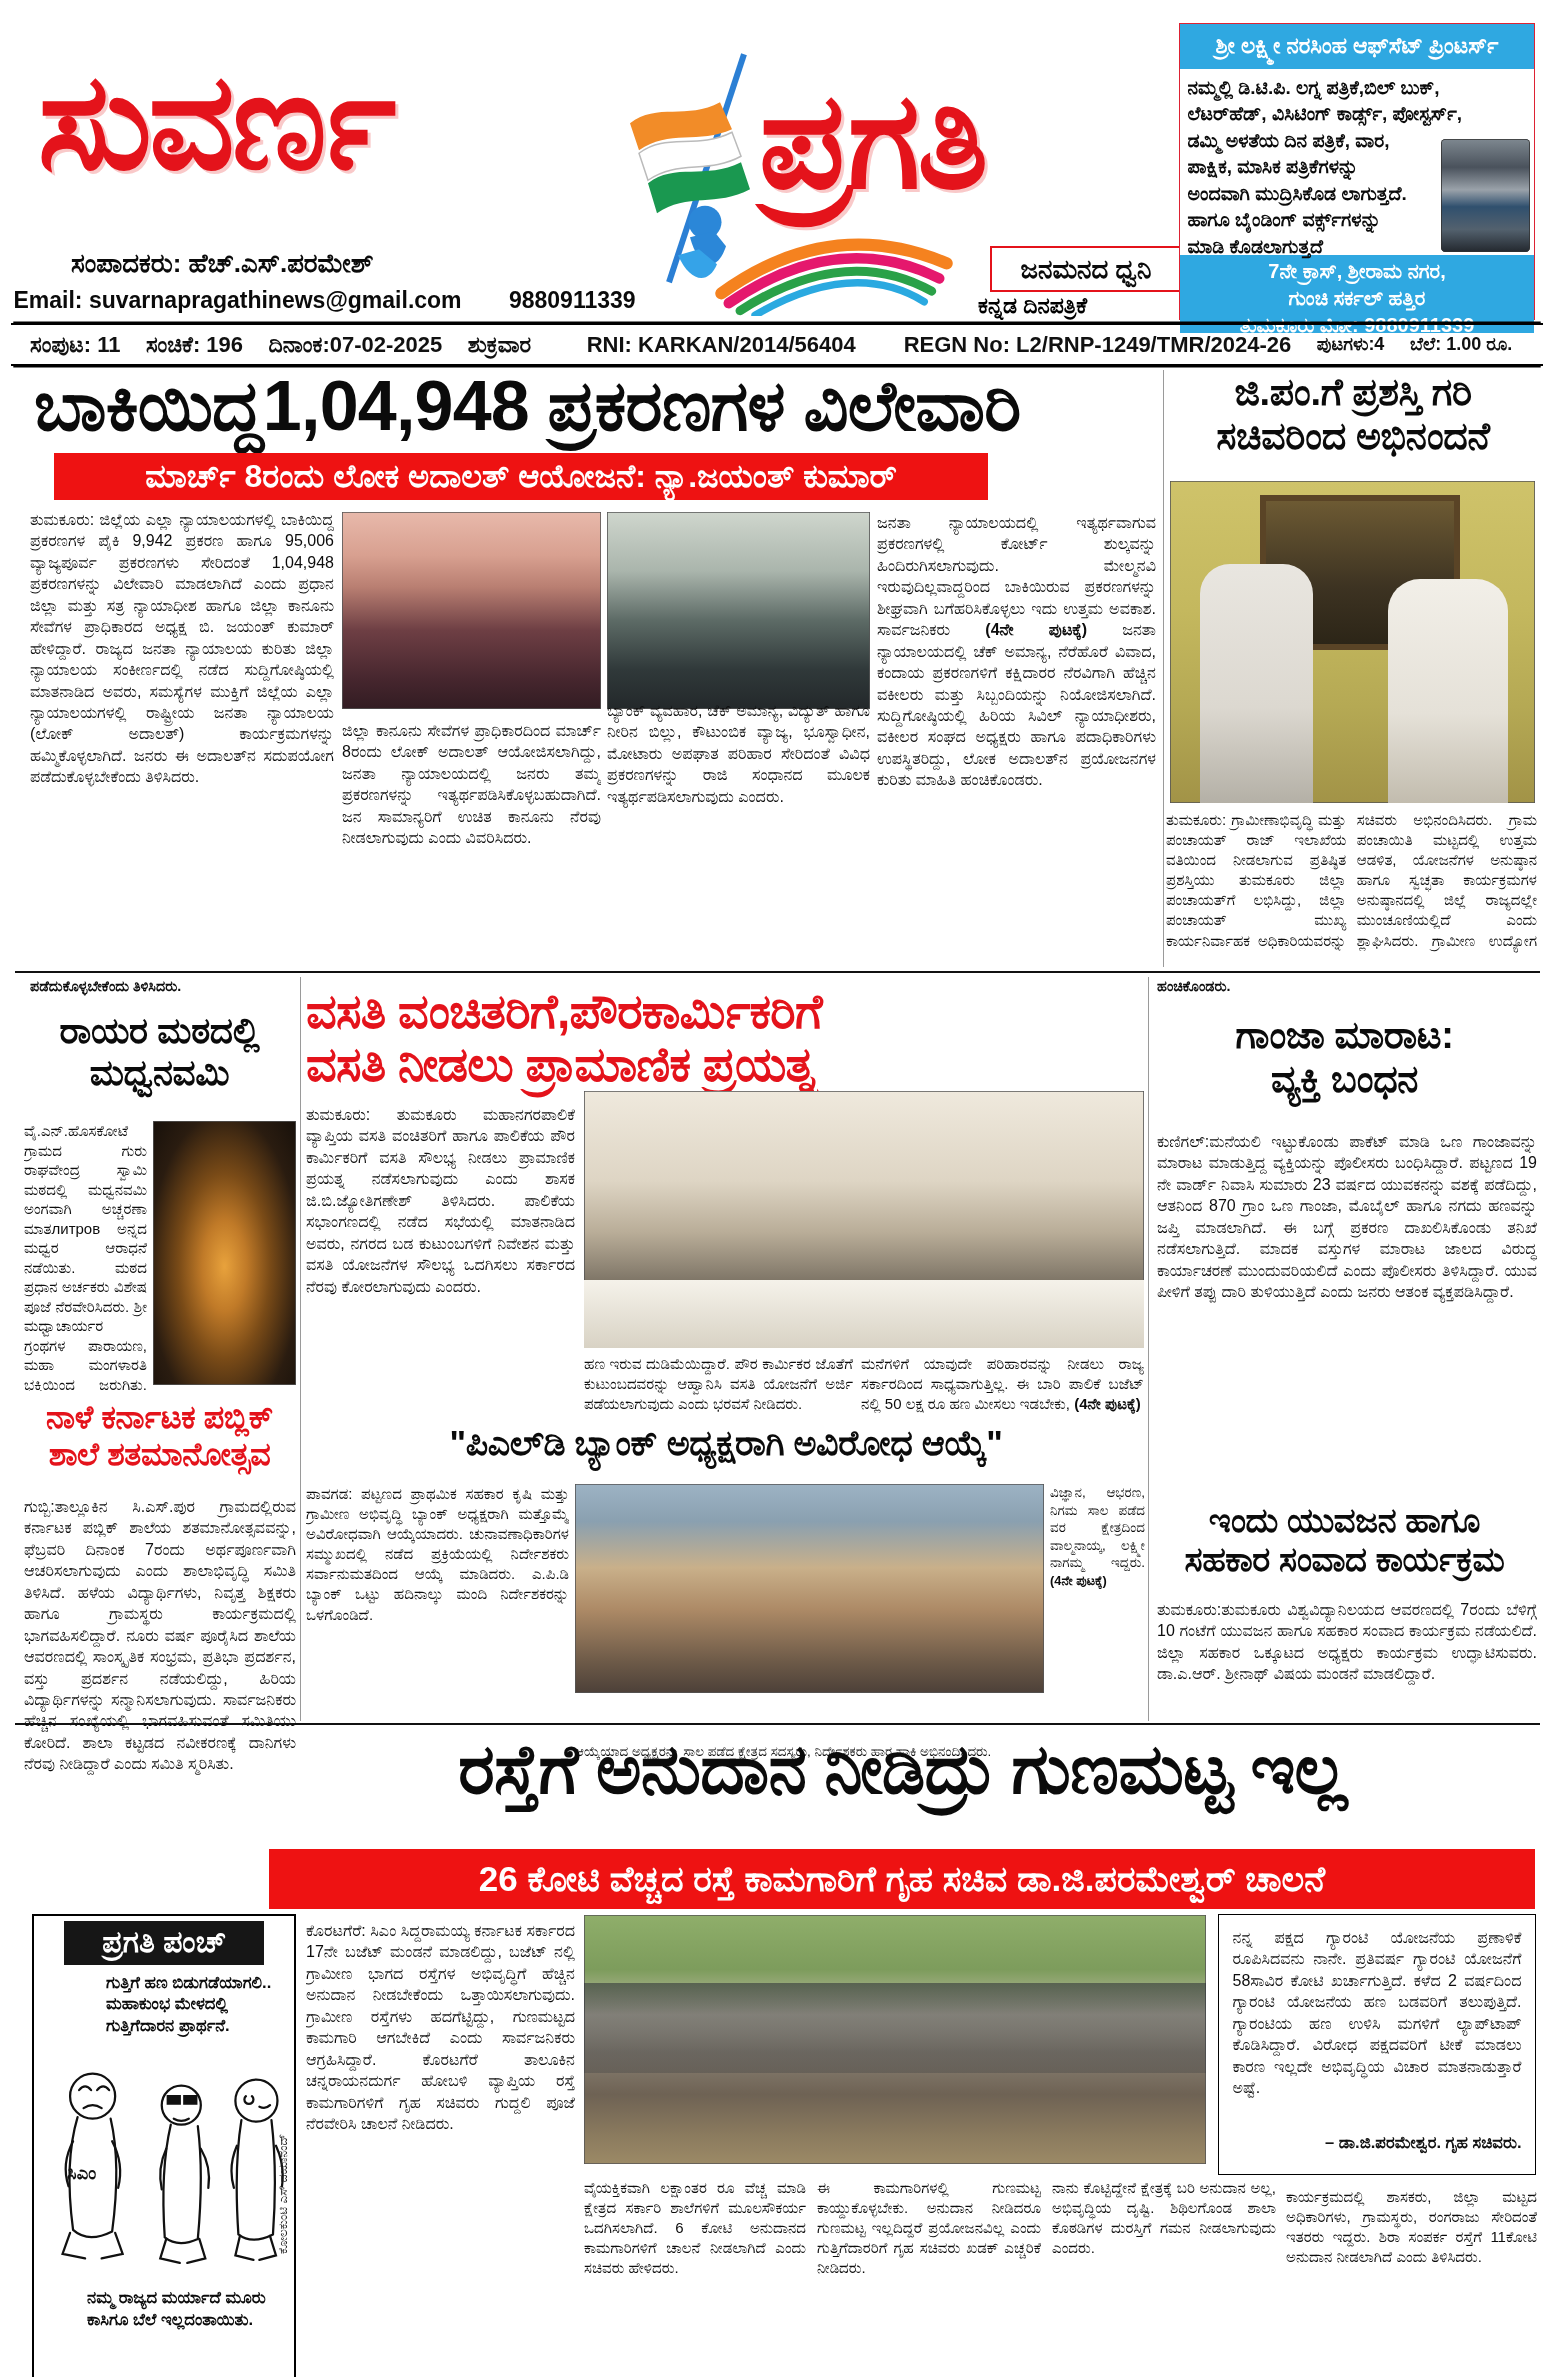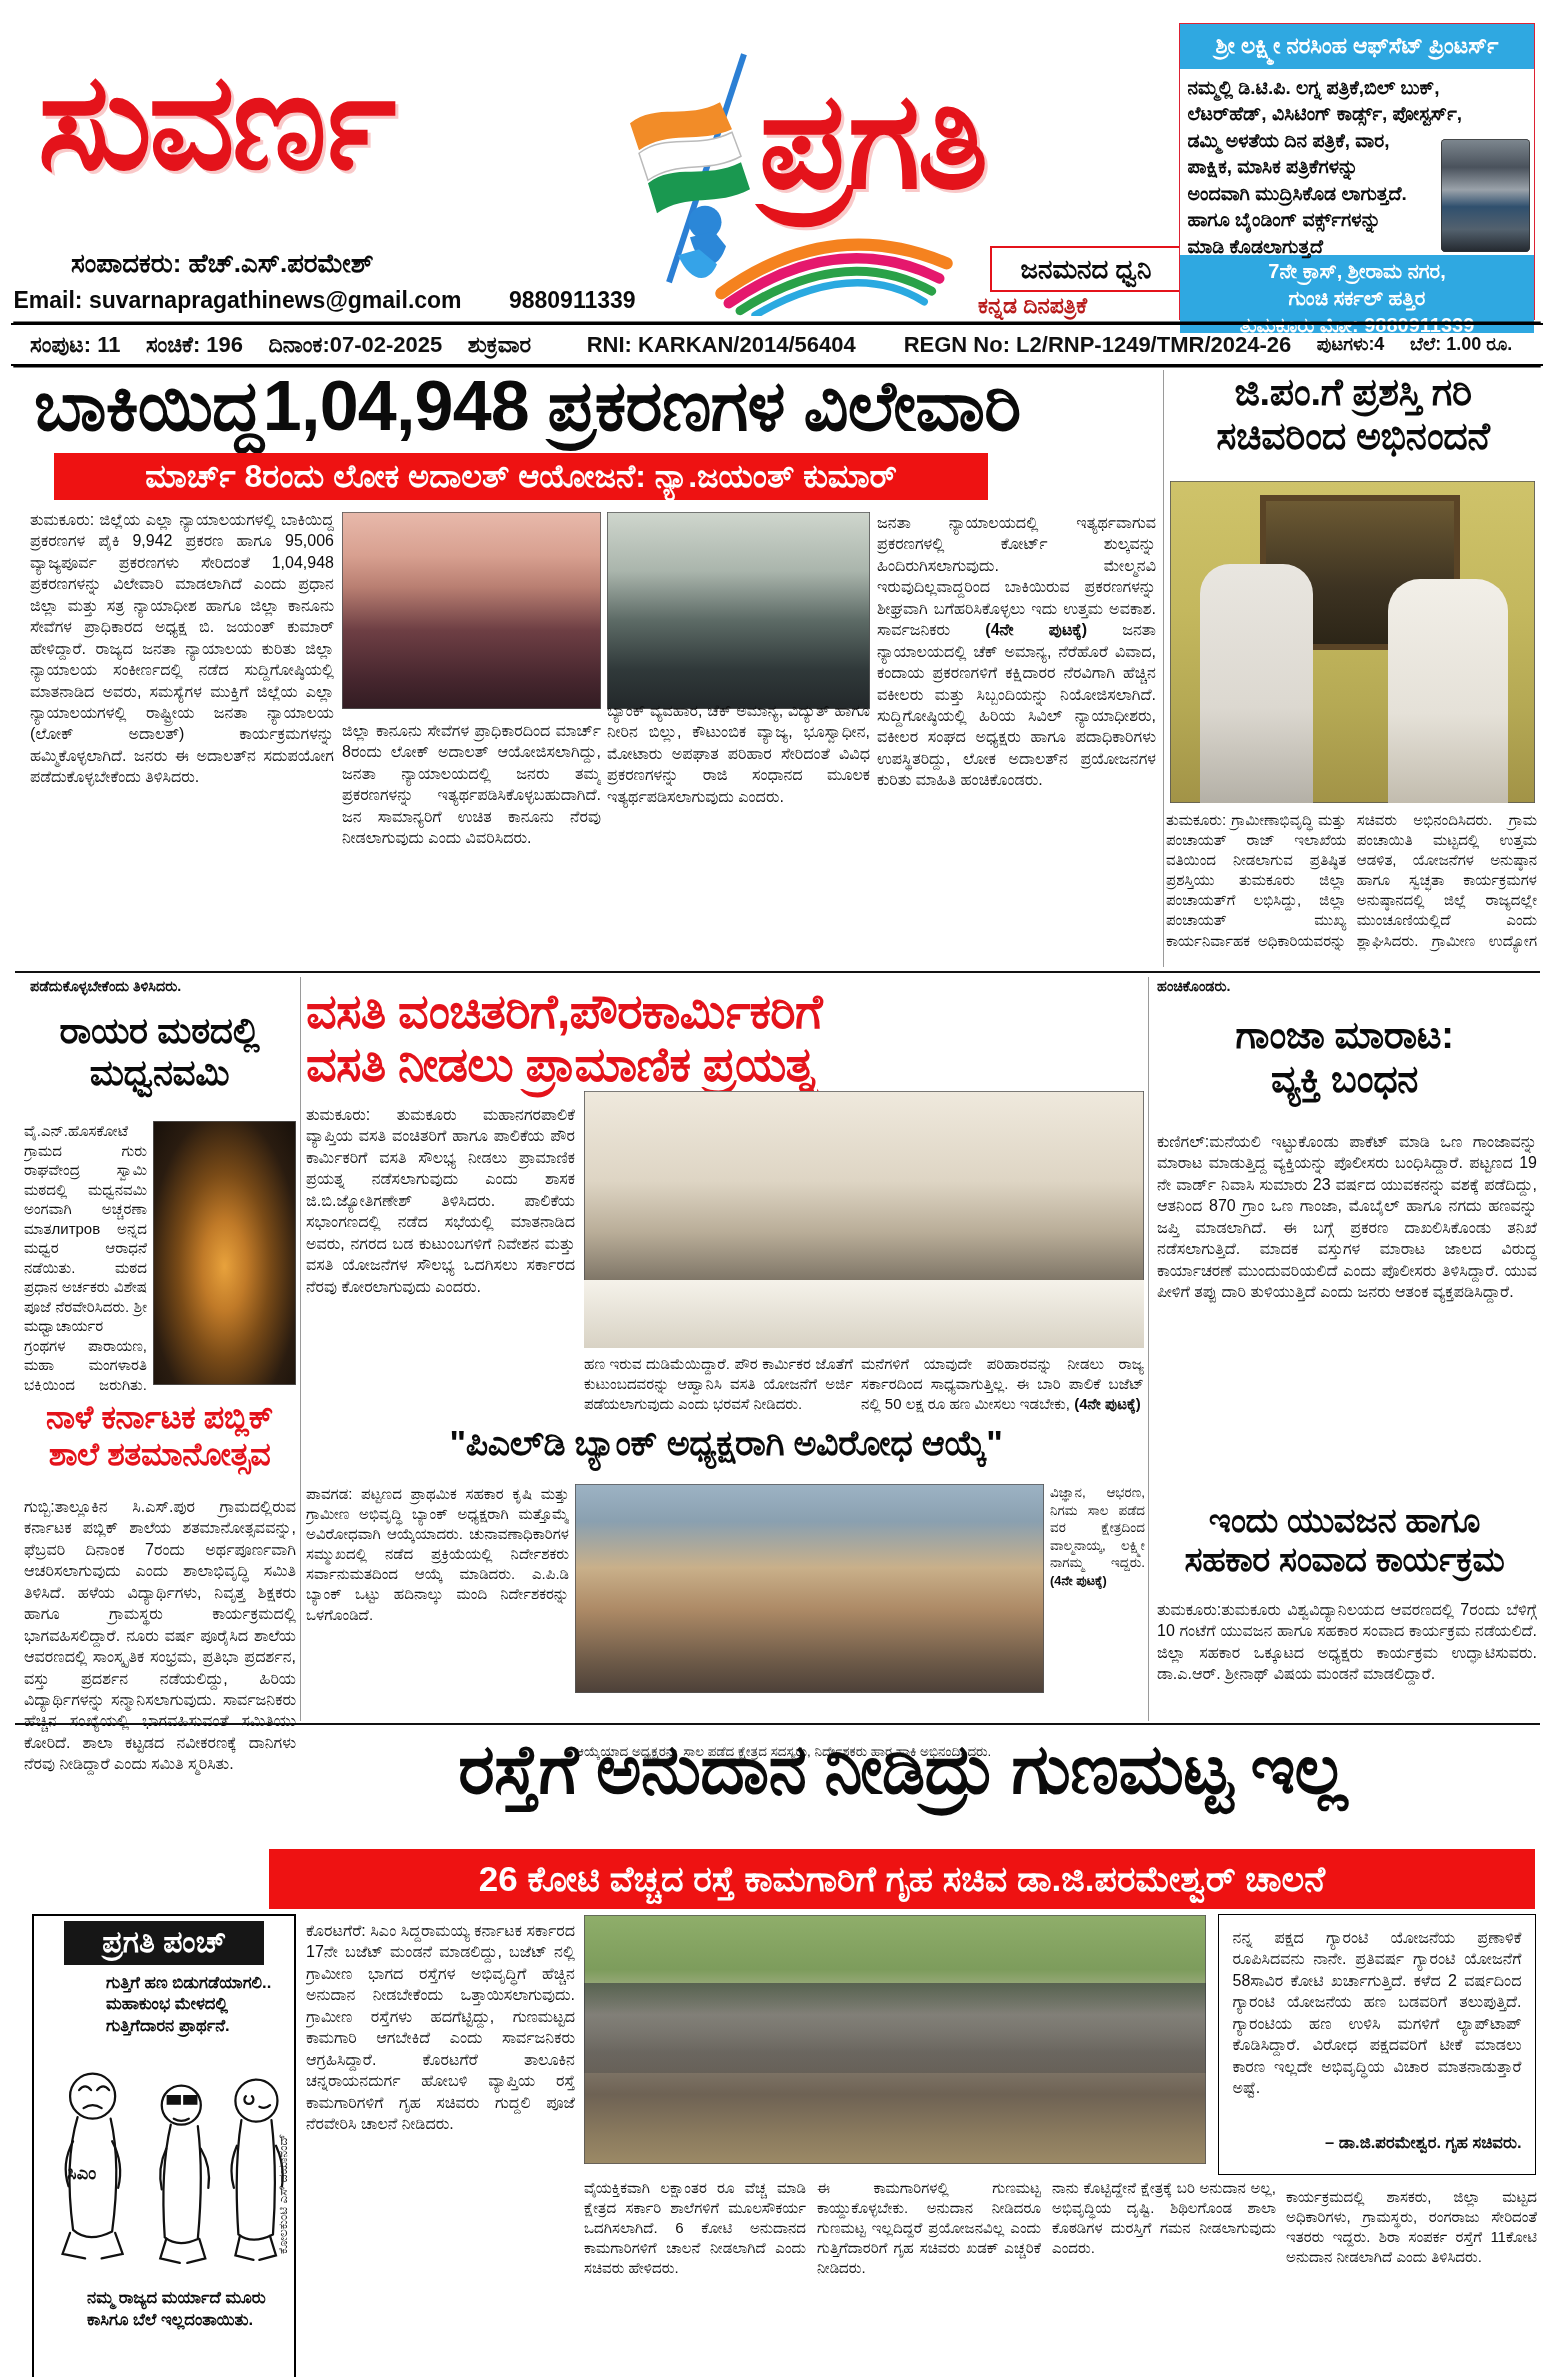--- a/index.html
+++ b/index.html
@@ -57,21 +57,21 @@
 
     <svg class="abs" style="left:710px;top:222px;" width="248" height="94" viewBox="0 0 330 125">
       <path d="M15,95 Q160,-10 315,55" stroke="#f5821f" stroke-width="16" fill="none" stroke-linecap="round"></path>
       <path d="M25,108 Q170,8 305,75" stroke="#e5186d" stroke-width="14" fill="none" stroke-linecap="round"></path>
       <path d="M40,118 Q180,28 295,92" stroke="#2aa148" stroke-width="12" fill="none" stroke-linecap="round"></path>
       <path d="M60,124 Q190,48 285,106" stroke="#2aa9e0" stroke-width="10" fill="none" stroke-linecap="round"></path>
     </svg>
     <div class="abs tagline-box" style="left:990px;top:246px;width:188px;height:42px;font-size:26px;">
       <span>ಜನಮನದ ಧ್ವನಿ</span>
     </div>
-    <div class="abs" style="left:978px;top:293px;font-size:22px;font-weight:bold;color:#b91c1c;">ಕನ್ನಡ ದಿನಪತ್ರಿಕೆ</div>
+    <div class="abs" style="left:978px;top:293px;font-size:22px;font-weight:bold;color:#000000;">ಕನ್ನಡ ದಿನಪತ್ರಿಕೆ</div>
 
     <div class="abs adbox" style="left:1179px;top:22.5px;width:356px;height:297px;">
       <div class="ad-head" style="height:45px;font-size:22px;">
         <span>ಶ್ರೀ ಲಕ್ಷ್ಮೀ ನರಸಿಂಹ ಆಫ್‌ಸೆಟ್ ಪ್ರಿಂಟರ್ಸ್</span>
       </div>
       <div style="position:relative;height:174px;padding:6px 7.5px;font-size:19px;font-weight:bold;line-height:1.4;color:#0b0b0b;">
         <div>ನಮ್ಮಲ್ಲಿ ಡಿ.ಟಿ.ಪಿ. ಲಗ್ನ ಪತ್ರಿಕೆ,ಬಿಲ್ ಬುಕ್,</div>
         <div>ಲೆಟರ್‌ಹೆಡ್, ವಿಸಿಟಿಂಗ್ ಕಾರ್ಡ್ಸ್, ಪೋಸ್ಟರ್ಸ್,</div>
         <div>ಡಮ್ಮಿ ಅಳತೆಯ ದಿನ ಪತ್ರಿಕೆ, ವಾರ,</div>
         <div style="width:225px;">ಪಾಕ್ಷಿಕ, ಮಾಸಿಕ ಪತ್ರಿಕೆಗಳನ್ನು</div>

